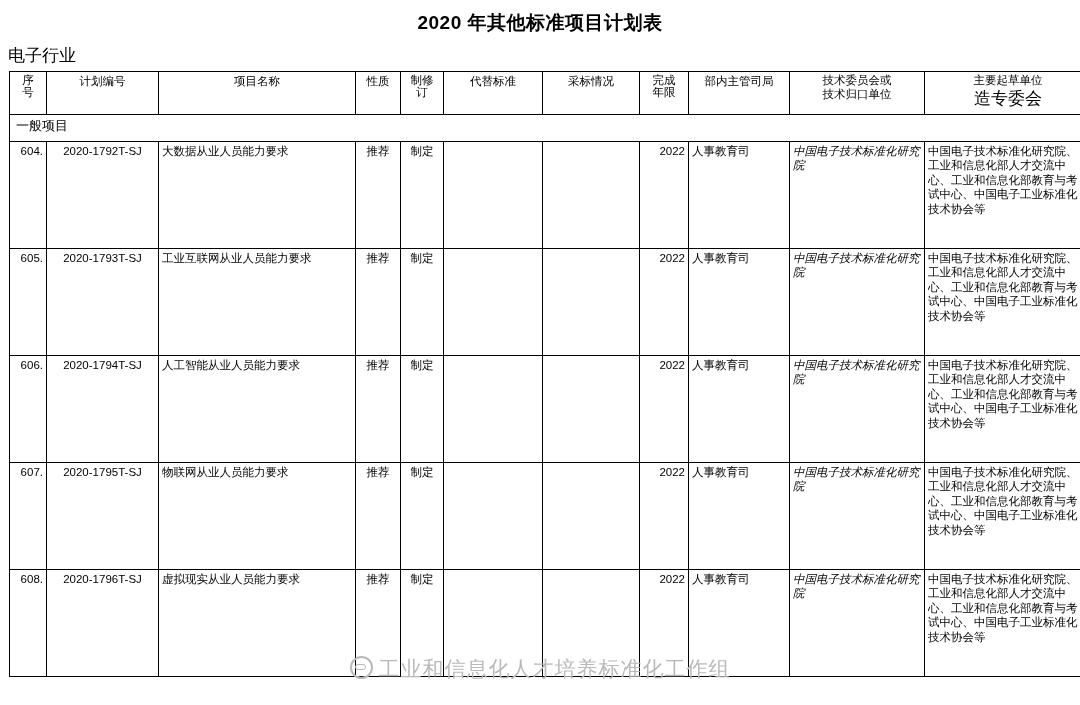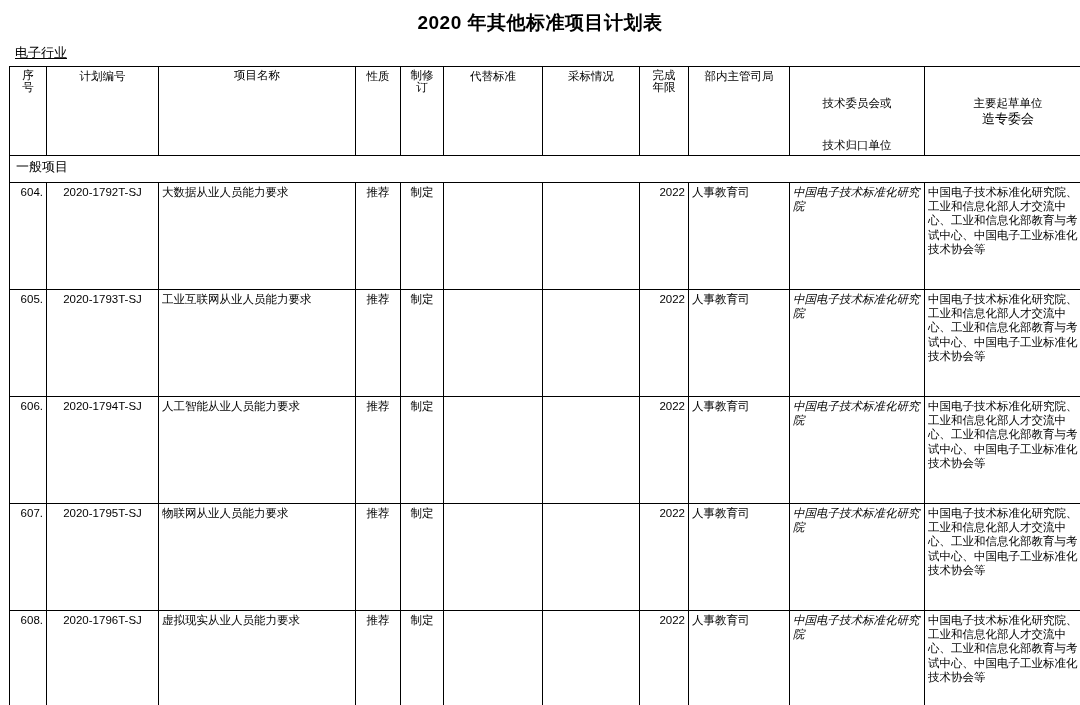--- a/index.html
+++ b/index.html
@@ -23,24 +23,23 @@
   }
   .doc-title {
     text-align: center;
     font-size: 19px;
     font-weight: 700;
     padding-top: 10px;
     padding-bottom: 8px;
     letter-spacing: 0.5px;
   }
   .industry-label {
-    font-size: 13px;
-    padding-left: 15px;
+    font-size: 17px;
+    padding-left: 8px;
     padding-bottom: 4px;
-    text-decoration: underline;
   }
   table.plan {
     border-collapse: collapse;
     width: 1062px;
     margin-left: 9px;
     table-layout: fixed;
   }
   table.plan td, table.plan th {
     border: 1px solid #000000;
     vertical-align: top;
@@ -52,21 +51,21 @@
   thead th {
     text-align: center;
     vertical-align: middle;
     font-size: 12.5px;
     font-weight: 700;
     padding: 3px 2px;
     height: 38px;
   }
   th.col-seq { width: 30px; }
   th.col-plan { width: 105px; margin-left: 12px; }
-  th.col-name { width: 190px; font-family: Liberation Mono, monospace; }
+  th.col-name { width: 190px; }
   th.col-nature { width: 38px; }
   th.col-type { width: 36px; }
   th.col-replace { width: 92px; }
   th.col-adopt { width: 90px; }
   th.col-year { width: 42px; }
   th.col-dept { width: 94px; }
   th.col-tc { width: 128px; }
   th.col-draft { width: 160px; }
 
   td.c-seq { text-align: right; padding-right: 4px; font-size: 12px; }
@@ -78,24 +77,24 @@
   td.c-tc { text-align: left; font-size: 11.5px; font-style: italic; }
   td.c-draft { text-align: left; font-size: 11.5px; }
   td.c-empty { }
 
   tr.section-row td {
     font-size: 13px;
     padding: 3px 6px;
     height: 20px;
   }
   .seq-head-line { display: block; line-height: 1.05; }
-  .tc-head-line { display: block; line-height: 1.2; margin-top: 28px; }
+  .tc-head-line { display: block; line-height: 1.2; }
   .data-row td { height: 102px; }
   .header-note {
-    font-size: 13px;
+    font-size: 17px;
     text-align: left;
   }
   .watermark {
     position: absolute;
     left: 0;
     right: 0;
     bottom: 22px;
     text-align: center;
     font-size: 21px;
     color: #b9b9b9;
@@ -241,14 +240,17 @@
         <td class="c-empty"></td>
         <td class="c-year">2022</td>
         <td class="c-dept">人事教育司</td>
         <td class="c-tc">中国电子技术标准化研究院</td>
         <td class="c-draft">中国电子技术标准化研究院、工业和信息化部人才交流中心、工业和信息化部教育与考试中心、中国电子工业标准化技术协会等</td>
 
       </tr>
     </tbody>
   </table>
 
+  <div class="watermark">
+    <span class="wm-logo"></span><span>工业和信息化人才培养标准化工作组</span>
+  </div>
 
 </div>
 
 </body></html>

